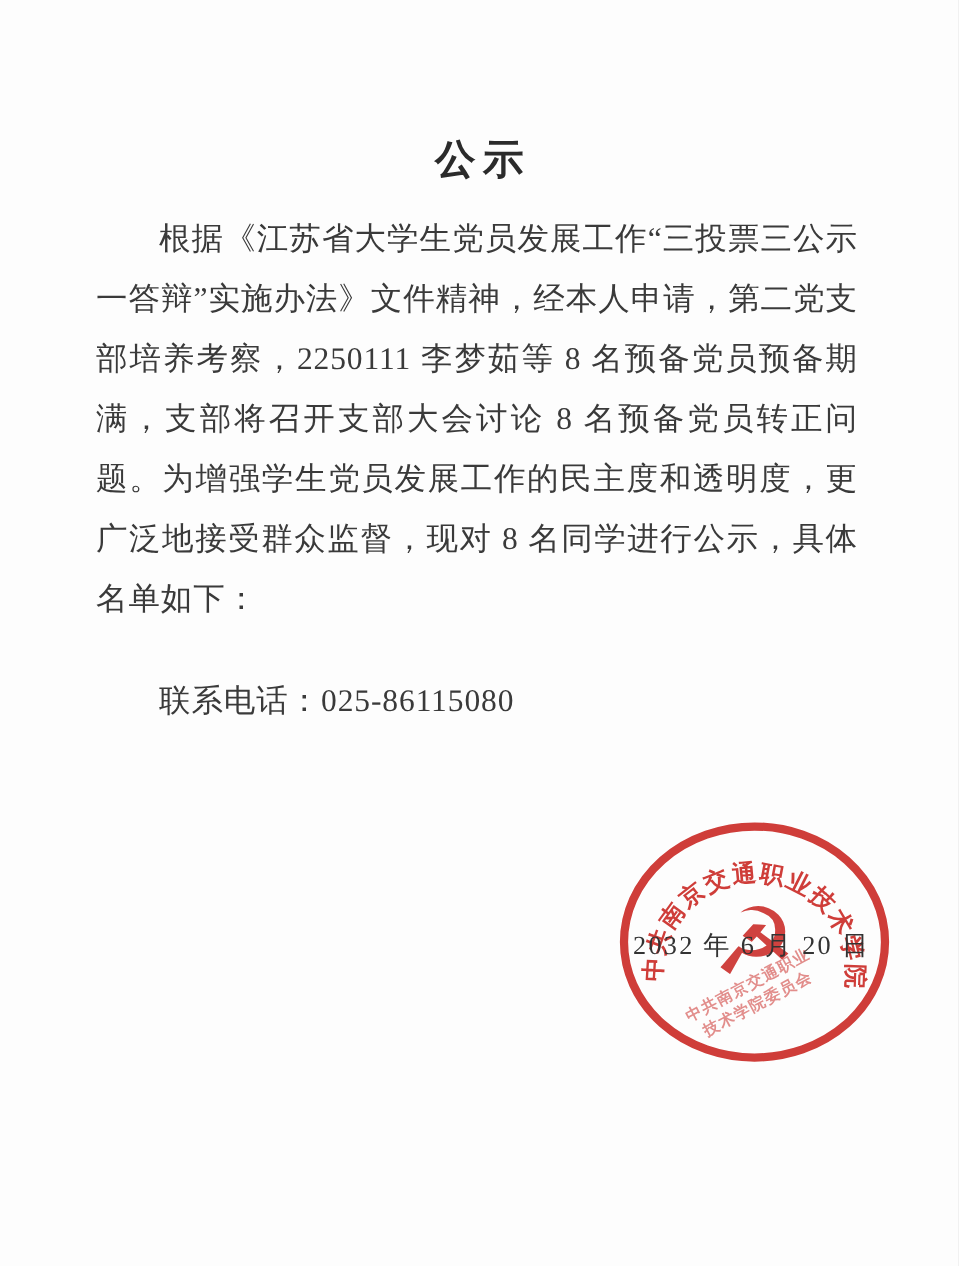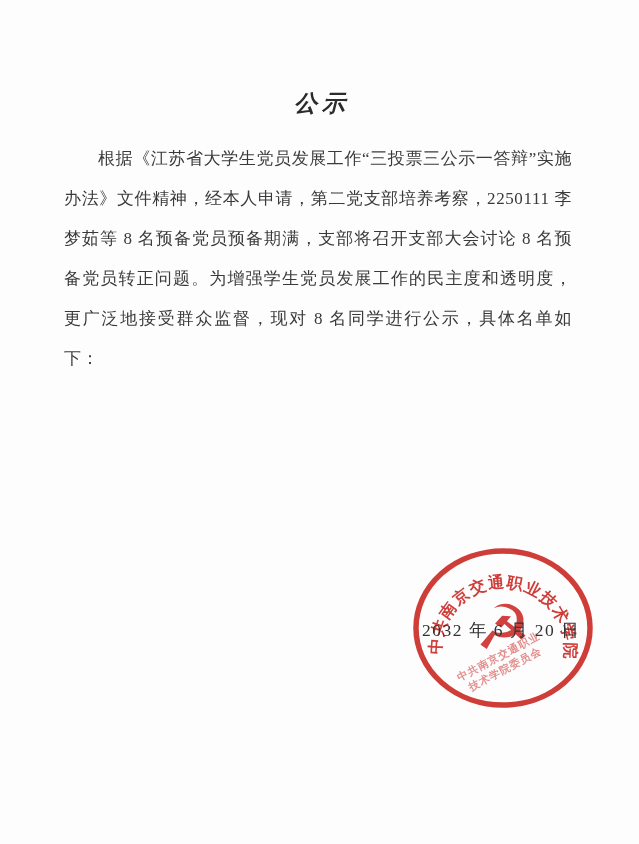--- a/index.html
+++ b/index.html
@@ -17,34 +17,33 @@
     font-family: "Liberation Serif", "DejaVu Serif", serif;
     color: #3a3a3a;
   }
   .title {
     position: absolute;
     top: 88px;
     left: 0;
     width: 100%;
     margin: 0;
     text-align: center;
-    font-size: 23px;
+    font-size: 27px;
     font-weight: 700;
     letter-spacing: 5px;
     padding-left: 5px;
     box-sizing: border-box;
     color: #2b2b2b;
-    font-style: italic;
   }
   .doc-body {
     position: absolute;
     top: 139px;
     left: 64px;
     width: 508px;
-    font-size: 17px;
+    font-size: 21px;
     line-height: 40px;
     letter-spacing: 0.6px;
     text-align: justify;
   }
   .doc-body p {
     margin: 0;
     text-indent: 2em;
   }
   .gap {
     height: 28px;
@@ -94,20 +93,21 @@
 </head>
 <body>
 
 <div class="page">
 
   <h1 class="title">公示</h1>
 
   <div class="doc-body">
     <p>根据《江苏省大学生党员发展工作“三投票三公示一答辩”实施办法》文件精神，经本人申请，第二党支部培养考察，2250111 李梦茹等 8 名预备党员预备期满，支部将召开支部大会讨论 8 名预备党员转正问题。为增强学生党员发展工作的民主度和透明度，更广泛地接受群众监督，现对 8 名同学进行公示，具体名单如下：</p>
     <div class="gap"></div>
+    <p>联系电话：025-86115080</p>
   </div>
 
   <div class="seal">
     <svg viewBox="0 0 184 162" xmlns="http://www.w3.org/2000/svg">
       <defs>
         <path id="sealArc" d="M 30.2,107.4 A 62,62 0 1 1 153.8,107.4"></path>
       </defs>
 
       <ellipse cx="92" cy="81" rx="87" ry="77" fill="none" stroke="#c8231f" stroke-width="5.5" stroke-opacity="0.95"></ellipse>
 

